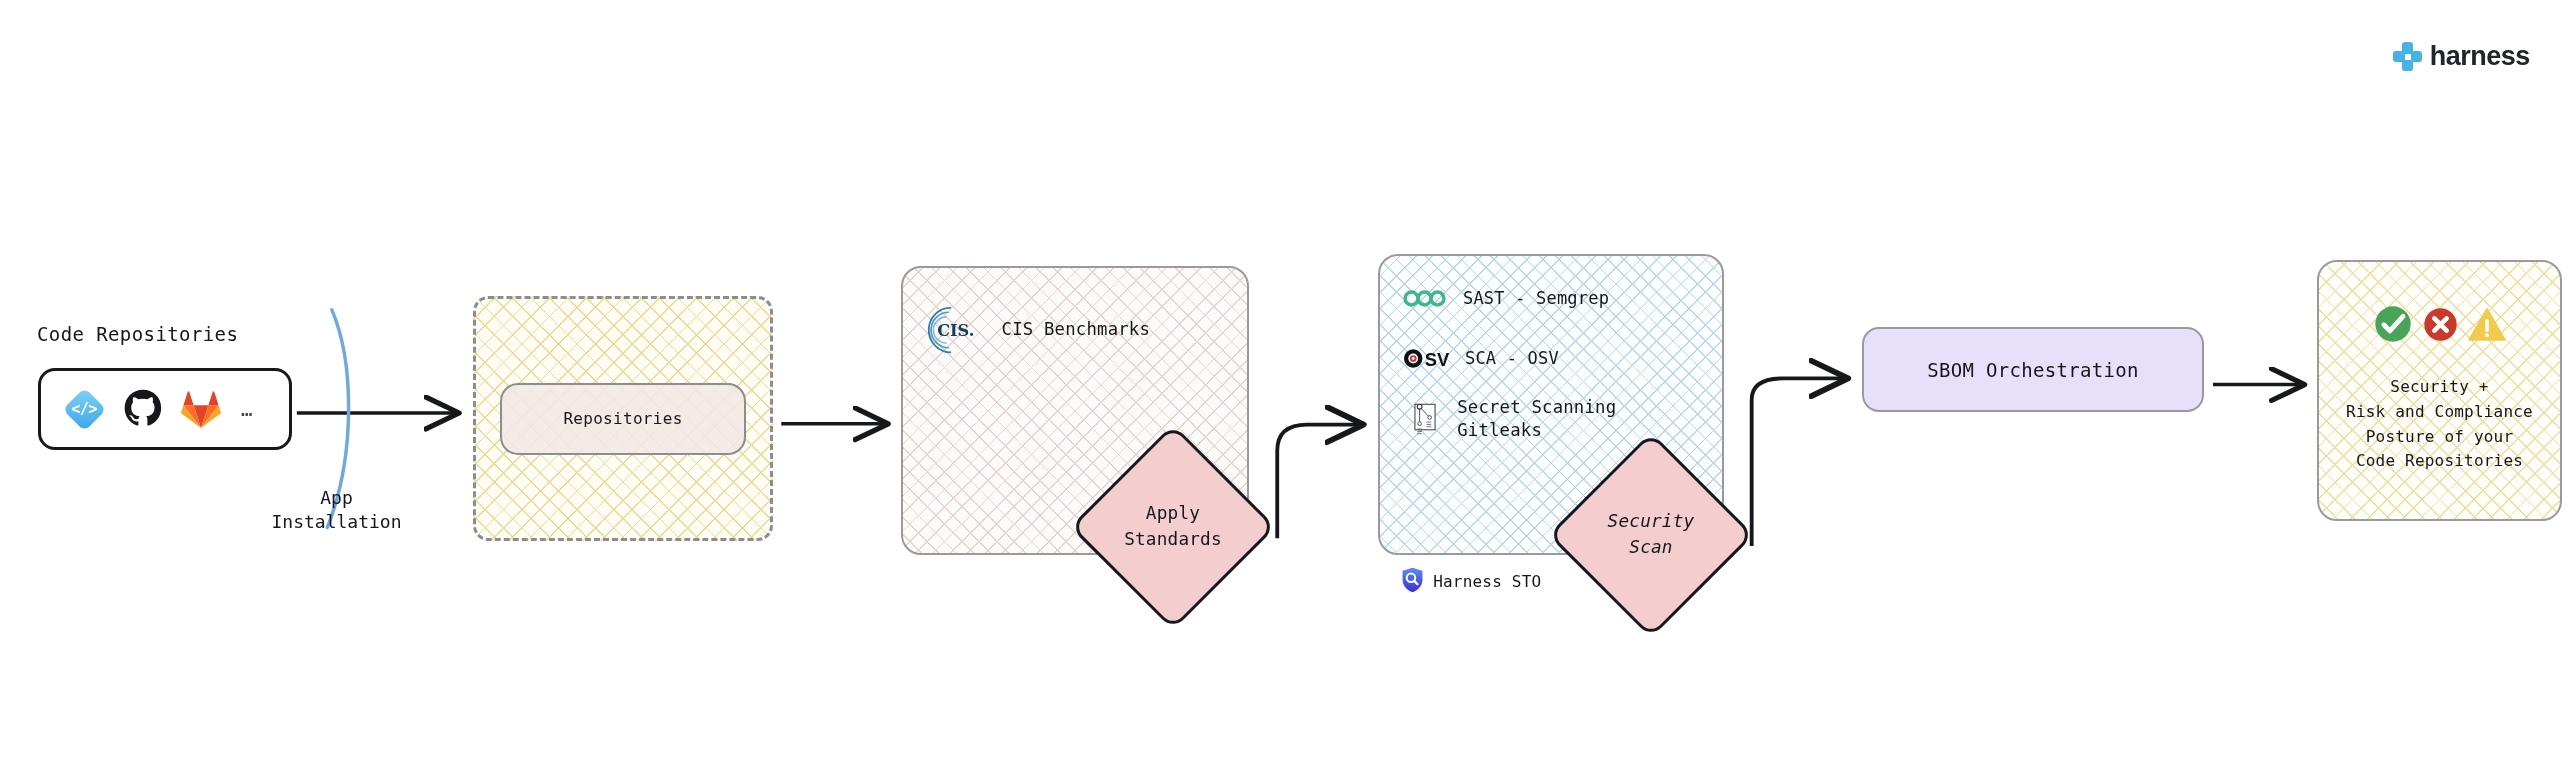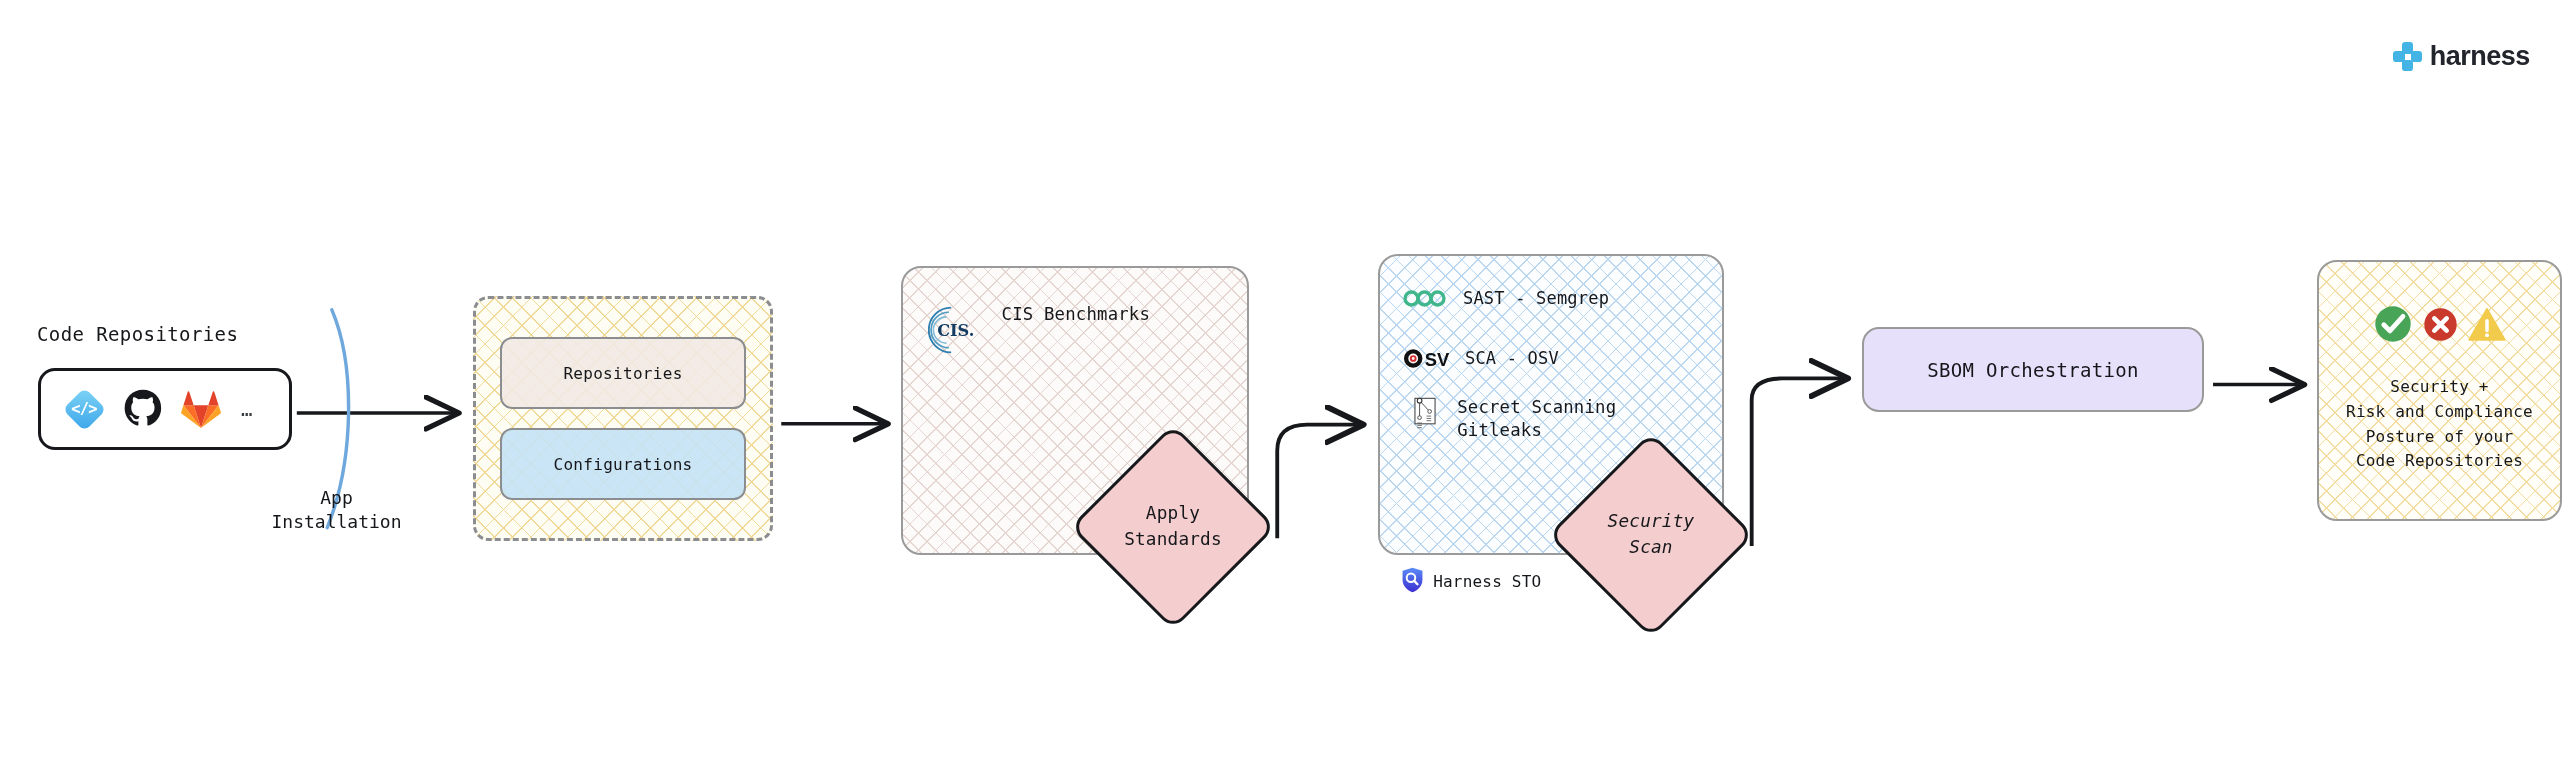--- a/index.html
+++ b/index.html
@@ -91,35 +91,35 @@
     display: flex; flex-direction: column;
     align-items: center; justify-content: center; gap: 19px;
   }
   .inner-chip {
     width: 246px; height: 72px;
     border: 2.3px solid #8b8d91; border-radius: 12.3px;
     box-sizing: border-box;
     display: flex; align-items: center; justify-content: center;
     font-size: 16px; letter-spacing: 0.3px;
   }
-  #chip-repositories { background: rgba(240,232,228,0.88); }
+  #chip-repositories { background: rgba(240,232,228,0.88); border-radius: 18px; }
   #chip-configurations { background: rgba(196,226,245,0.9); }
 
   
   #standards-panel {
     left: 901px; top: 266px; width: 348px; height: 289px;
     border: 2.3px solid #9a9a9a; border-radius: 20px;
     box-sizing: border-box;
     background-color: #fdfbfa;
     background-image:
       repeating-linear-gradient(45deg, #e5d6d2 0 1.2px, transparent 1.2px 12.3px),
       repeating-linear-gradient(-45deg, #e5d6d2 0 1.2px, transparent 1.2px 12.3px);
     padding: 35px 0 0 24.6px;
   }
-  .panel-row { display: flex; align-items: flex-start; gap: 20px; }
+  .panel-row { display: flex; align-items: center; gap: 20px; }
   #standards-panel .panel-row + .panel-row { margin-top: 32px; }
   .row-text { font-size: 17.3px; line-height: 1.35; letter-spacing: 0.2px; white-space: pre-line; }
 
   .cis-logo { width: 54px; height: 54px; position: relative; flex:none; }
   .owasp-logo { width: 43px; height: 43px; flex:none; margin-left: 4.6px;}
 
   
   #scan-panel {
     left: 1378px; top: 254px; width: 346px; height: 301px;
     border: 2.3px solid #9a9a9a; border-radius: 20px;
@@ -261,21 +261,20 @@
       <path fill="#fca326" d="M33.8 13.6l2 6.2a1.4 1.4 0 0 1-.5 1.55L18 34z"></path>
       <path fill="#e24329" d="M33.8 13.6h-9.2L28.6 1.4a.7.7 0 0 1 1.33 0z"></path>
     </svg>
   </span>
 
   <span class="mono" id="repo-ellipsis">…</span>
 </div>
 
 <div class="abs" id="config-container">
   <div class="inner-chip mono" id="chip-repositories">Repositories</div>
-  <div class="inner-chip mono" id="chip-configurations">Configurations</div>
 </div>
 
 <div class="abs" id="standards-panel">
 
   <div class="panel-row row-cis">
     <span class="cis-logo">
       <svg width="54" height="54" viewBox="0 0 70 70" aria-hidden="true">
         <path d="M30 6 A29 29 0 0 0 30 64" fill="none" stroke="#2e7fb0" stroke-width="2.4"></path>
         <path d="M27 12 A23 23 0 0 0 27 58" fill="none" stroke="#4f9cc4" stroke-width="2.2"></path>
         <path d="M24 18 A17 17 0 0 0 24 52" fill="none" stroke="#7fb9d8" stroke-width="2"></path>

